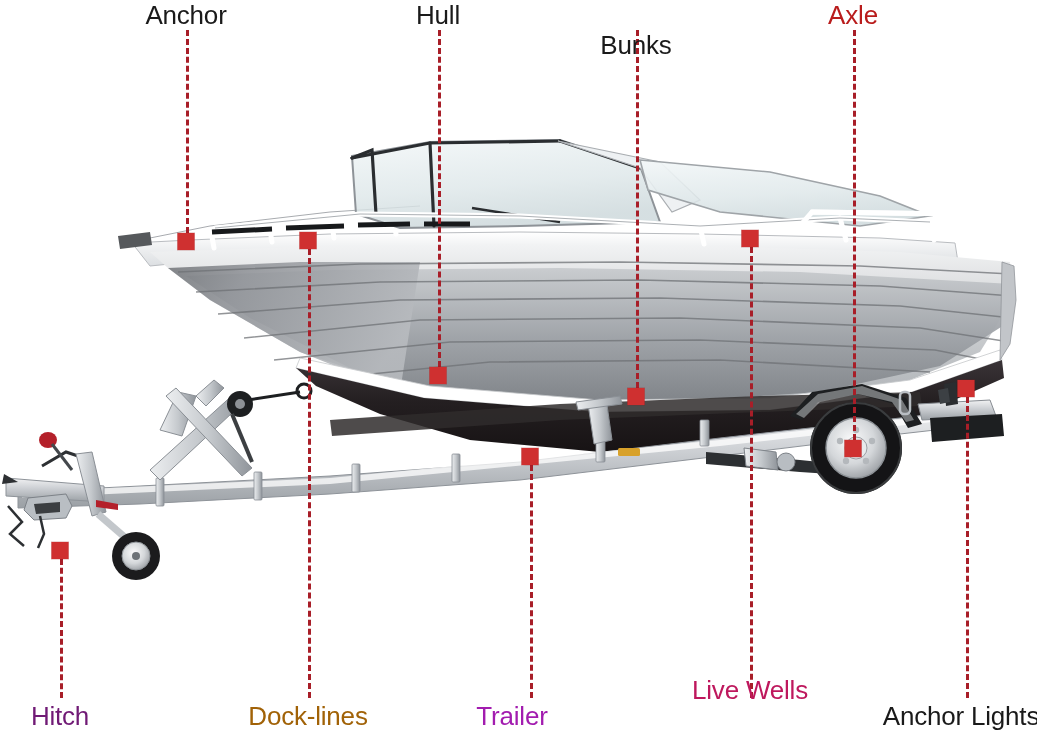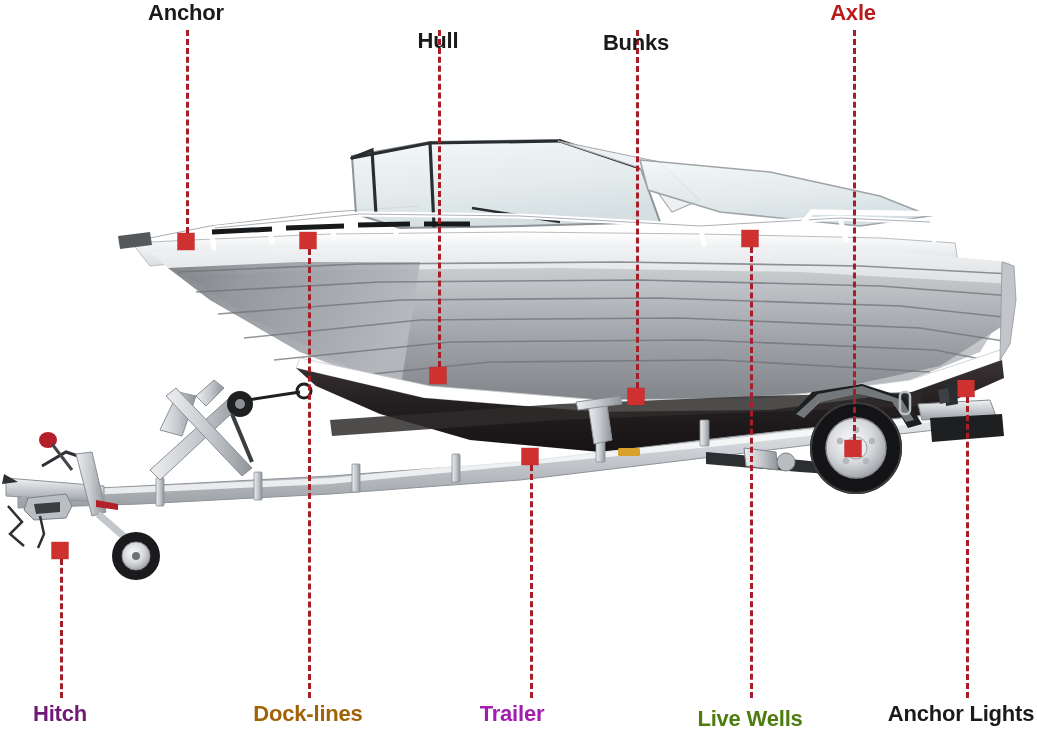--- a/index.html
+++ b/index.html
@@ -1,19 +1,19 @@
 <!DOCTYPE html>
 <html><head>
 <meta charset="utf-8">
 <style>
   html,body{margin:0;padding:0;background:#ffffff;}
   body{width:1037px;height:734px;position:relative;overflow:hidden;
        font-family:"Liberation Sans","DejaVu Sans",sans-serif;}
   #stage{position:absolute;left:0;top:0;width:1037px;height:734px;background:#fff;}
-  .label{position:absolute;font-weight:bold;font-size:22px;color:#1a1a1a;
+  .label{position:absolute;font-weight:normal;font-size:26px;color:#1a1a1a;
          letter-spacing:-0.2px;white-space:nowrap;line-height:1;}
   .label.top{transform:translateX(-50%);}
   .label.bottom{transform:translateX(-50%);}
   .leader{position:absolute;width:0;border-left:3px dashed #a81e28;}
   .marker{position:absolute;width:17px;height:17px;background:#cf3030;
           transform:translateX(-50%);box-shadow:0 0 0 0.5px rgba(150,20,20,.35);}
   svg.art{position:absolute;left:0;top:0;width:1037px;height:734px;}
 </style>
 </head>
 <body>
@@ -241,37 +241,37 @@
       <path d="M576,402 L620,396 L622,404 L578,410 Z"></path>
     </g>
   </svg>
 
   <div id="ann-layer">
       <div class="leader" style="left: 186px; top: 30px; height: 203px; border-left-color: rgb(168, 30, 40);"></div>
       <div class="marker" style="left: 186px; top: 233px; background: rgb(207, 48, 48);"></div>
       <div class="label top" style="left: 186px; top: 2px; color: rgb(26, 26, 26);">Anchor</div>
       <div class="leader" style="left: 438px; top: 30px; height: 337px; border-left-color: rgb(168, 30, 40);"></div>
       <div class="marker" style="left: 438px; top: 367px; background: rgb(207, 48, 48);"></div>
-      <div class="label top" style="left: 438px; top: 2px; color: rgb(26, 26, 26); margin-top: 28px;">Hull</div>
+      <div class="label top" style="left: 438px; top: 2px; color: rgb(26, 26, 26);">Hull</div>
       <div class="leader" style="left: 636px; top: 30px; height: 358px; border-left-color: rgb(168, 30, 40);"></div>
       <div class="marker" style="left: 636px; top: 388px; background: rgb(207, 48, 48);"></div>
       <div class="label top" style="left: 636px; top: 2px; color: rgb(26, 26, 26); margin-top: 30px;">Bunks</div>
       <div class="leader" style="left: 853px; top: 30px; height: 410px; border-left-color: rgb(168, 30, 40);"></div>
       <div class="marker" style="left: 853px; top: 440px; background: rgb(207, 48, 48);"></div>
       <div class="label top" style="left: 853px; top: 2px; color: #b91c1c;">Axle</div>
       <div class="leader" style="left: 60px; top: 559px; height: 139px; border-left-color: rgb(168, 30, 40);"></div>
       <div class="marker" style="left: 60px; top: 542px; background: rgb(207, 48, 48);"></div>
       <div class="label bottom" style="left: 60px; top: 703px; color: #701a75;">Hitch</div>
       <div class="leader" style="left: 308px; top: 249px; height: 449px; border-left-color: rgb(168, 30, 40);"></div>
       <div class="marker" style="left: 308px; top: 232px; background: rgb(207, 48, 48);"></div>
       <div class="label bottom" style="left: 308px; top: 703px; color: #a16207;">Dock-lines</div>
       <div class="leader" style="left: 530px; top: 465px; height: 233px; border-left-color: rgb(168, 30, 40);"></div>
       <div class="marker" style="left: 530px; top: 448px; background: rgb(207, 48, 48);"></div>
       <div class="label bottom" style="left: 512px; top: 703px; color: #a21caf;">Trailer</div>
       <div class="leader" style="left: 750px; top: 247px; height: 451px; border-left-color: rgb(168, 30, 40);"></div>
       <div class="marker" style="left: 750px; top: 230px; background: rgb(207, 48, 48);"></div>
-      <div class="label bottom" style="left: 750px; top: 708px; color: #4d7c0f;">Live Wells</div>
+      <div class="label bottom" style="left: 750px; top: 677px; color: #be185d;">Live Wells</div>
       <div class="leader" style="left: 966px; top: 397px; height: 301px; border-left-color: rgb(168, 30, 40);"></div>
       <div class="marker" style="left: 966px; top: 380px; background: rgb(207, 48, 48);"></div>
       <div class="label bottom" style="left: 961px; top: 703px; color: rgb(26, 26, 26);">Anchor Lights</div>
     </div>
 
 </div>
 
 </body></html>

